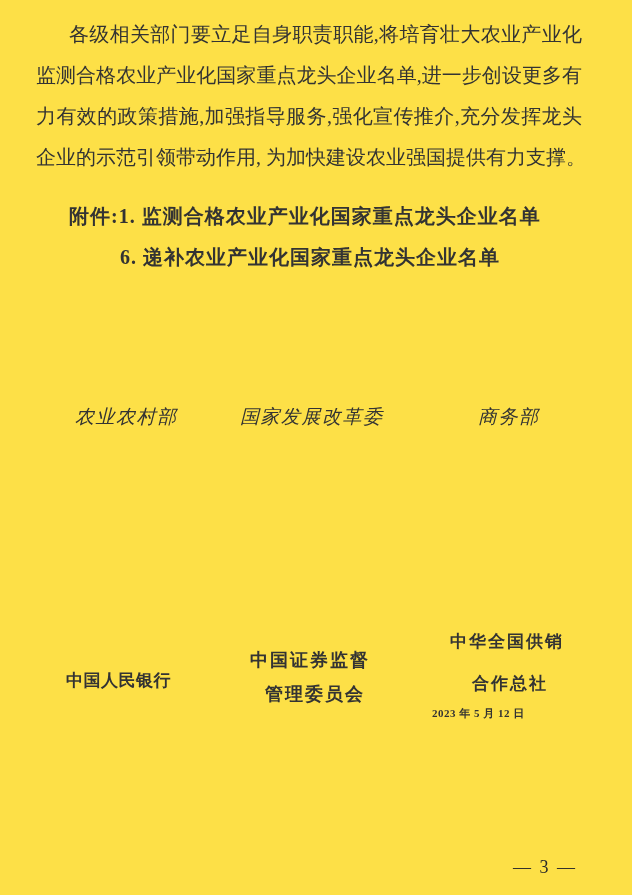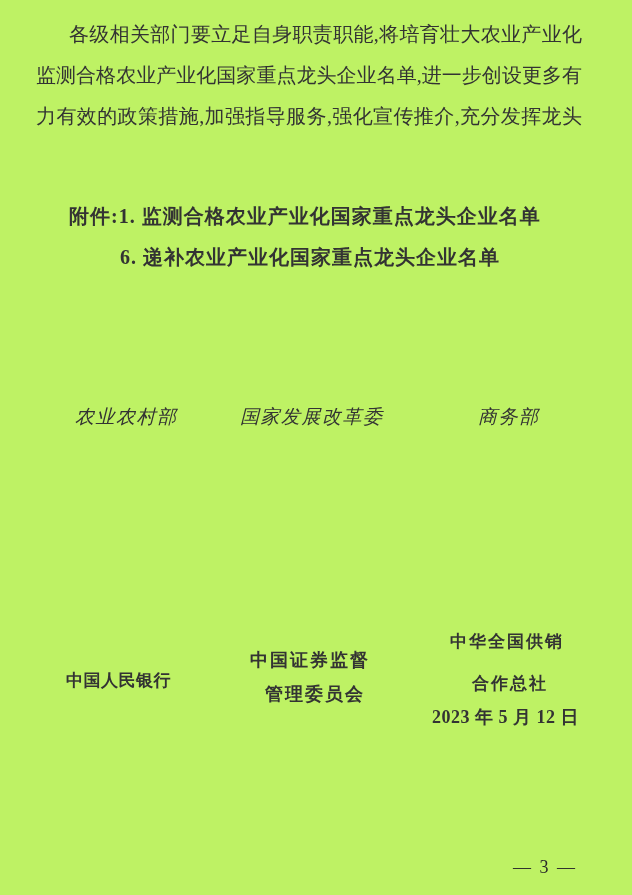--- a/index.html
+++ b/index.html
@@ -4,21 +4,21 @@
 <style>
   html, body {
     margin: 0;
     padding: 0;
     background: #ffffff;
   }
   .page {
     position: relative;
     width: 632px;
     height: 895px;
-    background: #bef264;
+    background: #fde047;
     overflow: hidden;
     font-family: "Liberation Serif", "DejaVu Serif", serif;
     color: #333333;
   }
   
   .paragraph {
     position: absolute;
     left: 36px;
     top: 14px;
     width: 546px;
@@ -63,41 +63,42 @@
     position: absolute;
     white-space: nowrap;
     line-height: 1.2;
     font-weight: bold;
   }
   .sig-pbc    { left: 66px;  top: 671px; font-size: 17px; letter-spacing: 0.5px; }
   .sig-csrc-1 { left: 250px; top: 650px; font-size: 18px; letter-spacing: 2px; }
   .sig-csrc-2 { left: 265px; top: 684px; font-size: 18px; letter-spacing: 2px; }
   .sig-acf-1  { left: 450px; top: 632px; font-size: 17px; letter-spacing: 2px; }
   .sig-acf-2  { left: 472px; top: 674px; font-size: 17px; letter-spacing: 2px; }
-  .sig-date   { left: 432px; top: 707px; font-size: 18px; letter-spacing: 0.5px; }
+  .sig-date   { left: 432px; top: 707px; font-size: 11px; letter-spacing: 0.5px; }
   
   .page-number {
     position: absolute;
     top: 857px;
     right: 55px;
     font-size: 18px;
     letter-spacing: 2px;
     white-space: nowrap;
     color: #2b2b2b;
   }
 </style>
 </head>
 <body>
 
 <div class="page">
 
   <div class="paragraph">
     <div class="pline indent">各级相关部门要立足自身职责职能,将培育壮大农业产业化</div>
     <div class="pline">监测合格农业产业化国家重点龙头企业名单,进一步创设更多有</div>
     <div class="pline">力有效的政策措施,加强指导服务,强化宣传推介,充分发挥龙头</div>
+    <div class="pline">企业的示范引领带动作用, 为加快建设农业强国提供有力支撑。</div>
   </div>
 
   <div class="att-line att-line-1">
     <span>附件:</span><span>1. 监测合格农业产业化国家重点龙头企业名单</span>
   </div>
   <div class="att-line att-line-2">
     <span>6. 递补农业产业化国家重点龙头企业名单</span>
   </div>
 
   <div class="ministry ministry-1">农业农村部</div>

